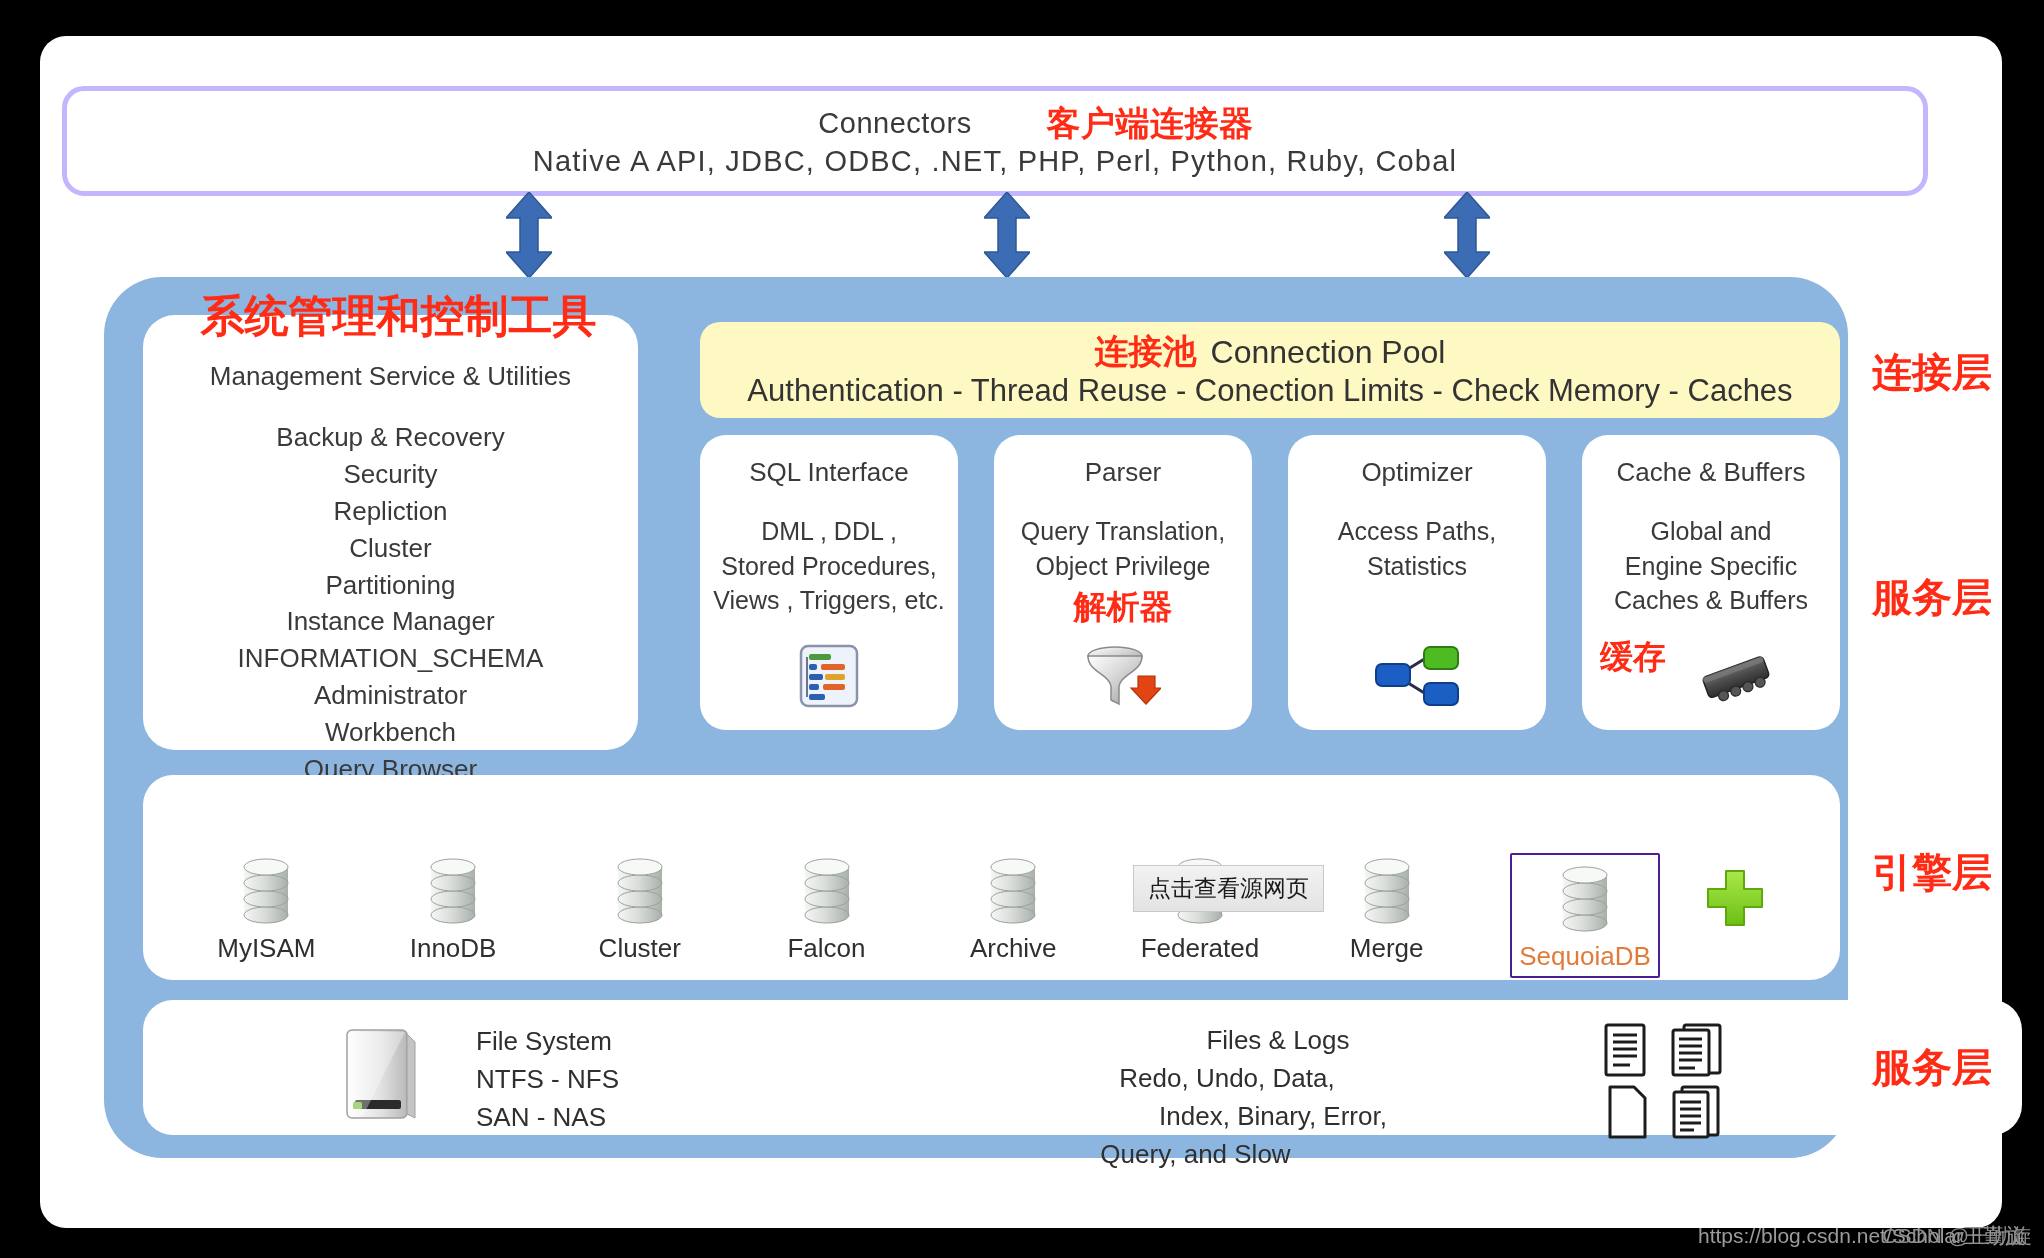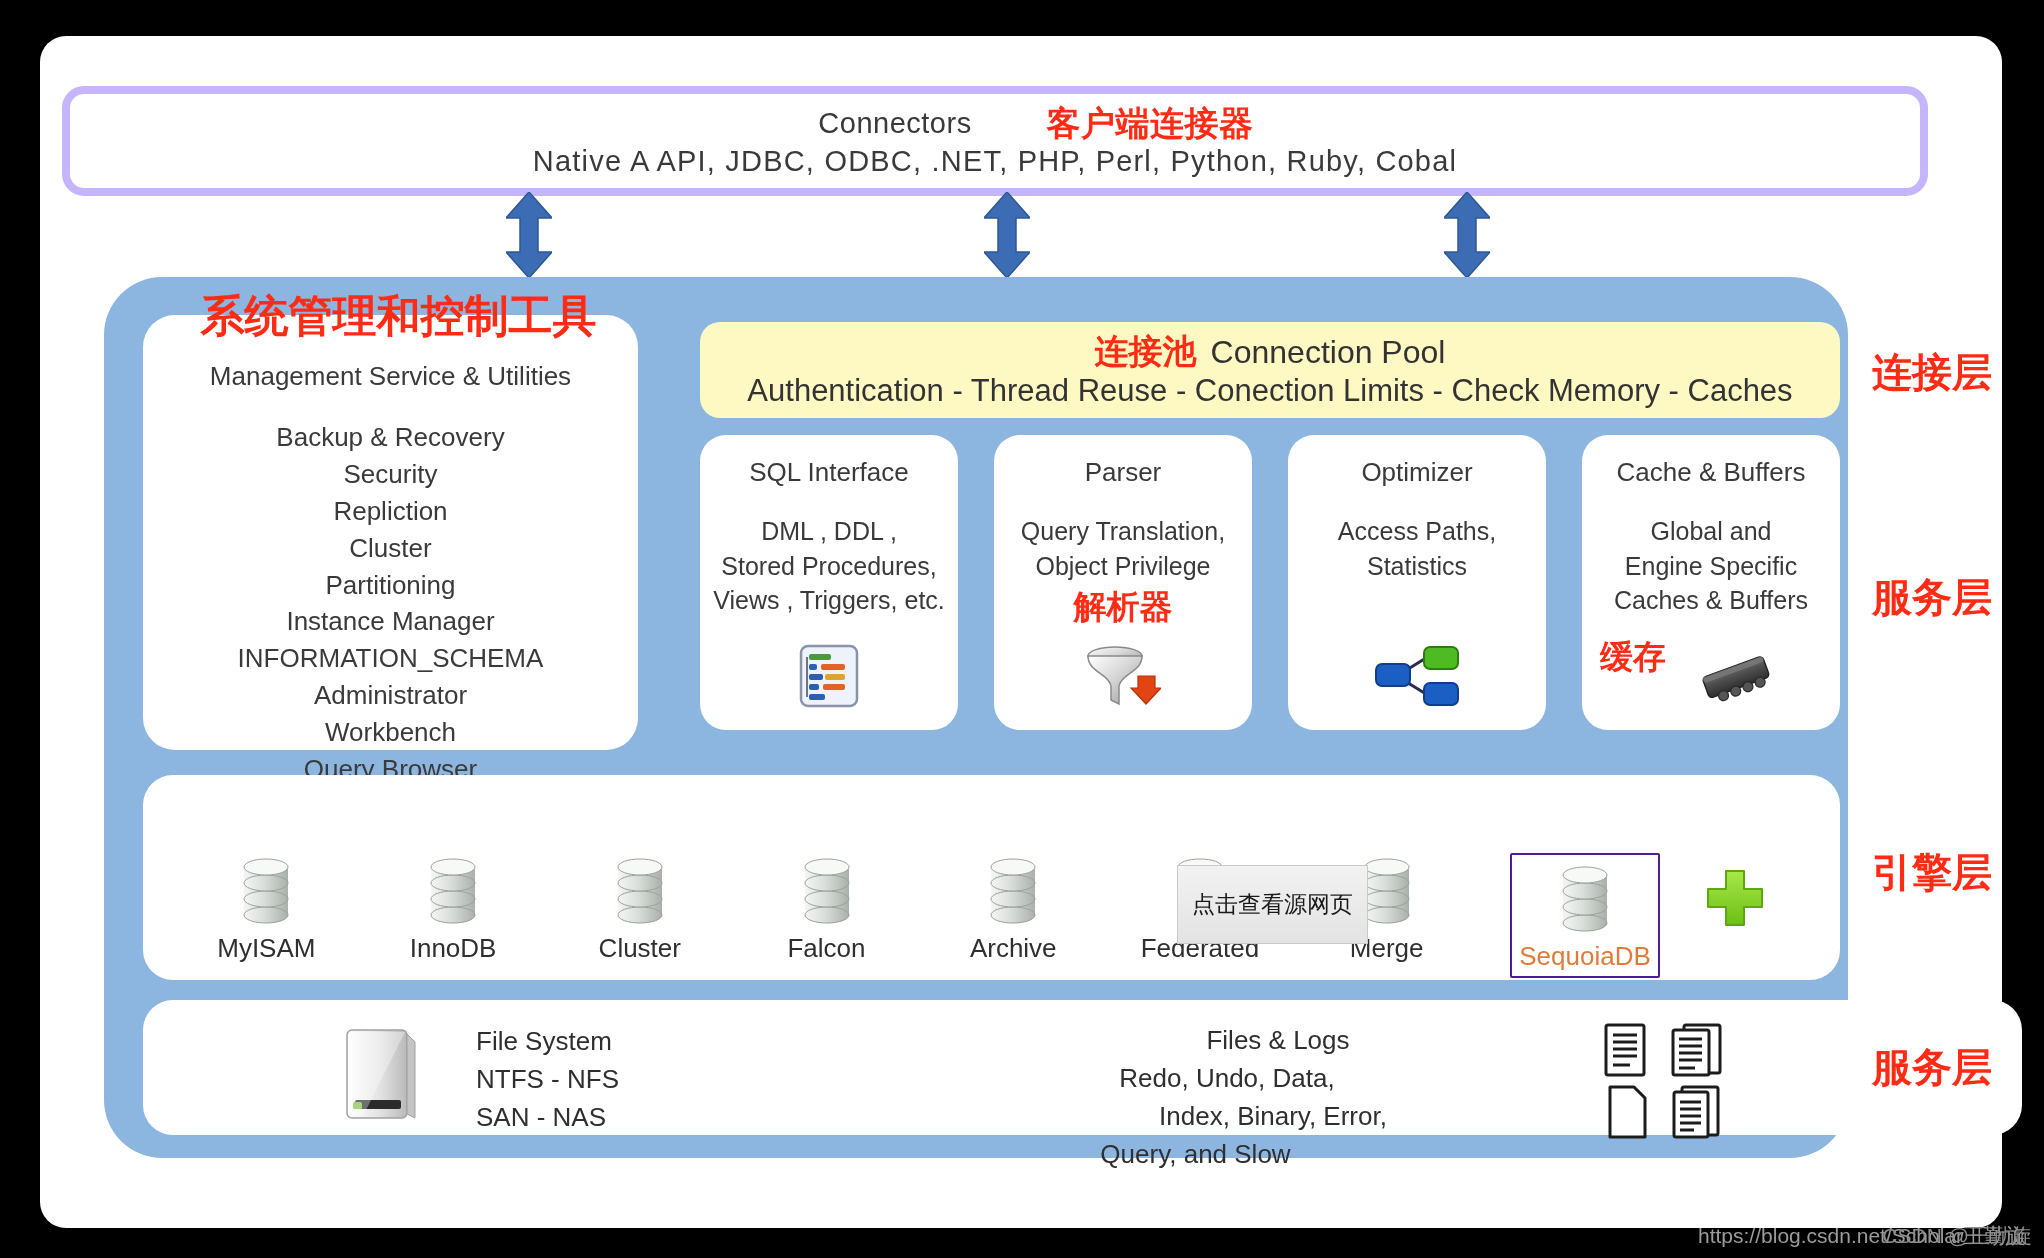--- a/index.html
+++ b/index.html
@@ -21,21 +21,21 @@
     width: 1962px; height: 1192px;
     background: #ffffff;
     border-radius: 26px;
   }
   
   .connectors-bar {
     position: absolute;
     left: 62px; top: 86px;
     width: 1866px; height: 110px;
     background: #ffffff;
-    border: 8px solid #c4b5fd;
+    border: 5px solid #c4b5fd;
     border-radius: 22px;
     display: flex; flex-direction: column;
     align-items: center; justify-content: center;
   }
   .connectors-line1 {
     position: relative;
     width: 100%;
     text-align: center;
     font-size: 29px;
     color: #3a3a3a;
@@ -253,24 +253,23 @@
   }
 
   
   .tooltip {
     position: absolute;
     left: 1133px; top: 865px;
     background: linear-gradient(#f2f2f2, #e3e3e3);
     border: 1px solid #c9c9c9;
     color: #1a1a1a;
     font-size: 23px;
-    padding: 23px 14px;
+    padding: 7px 14px;
     white-space: nowrap;
     z-index: 40;
-    margin-left: 44px;
   }
 
   
   .watermark {
     position: absolute;
     right: 18px; bottom: 8px;
     color: #9b9b9b;
     font-size: 21px;
     white-space: nowrap;
   }

